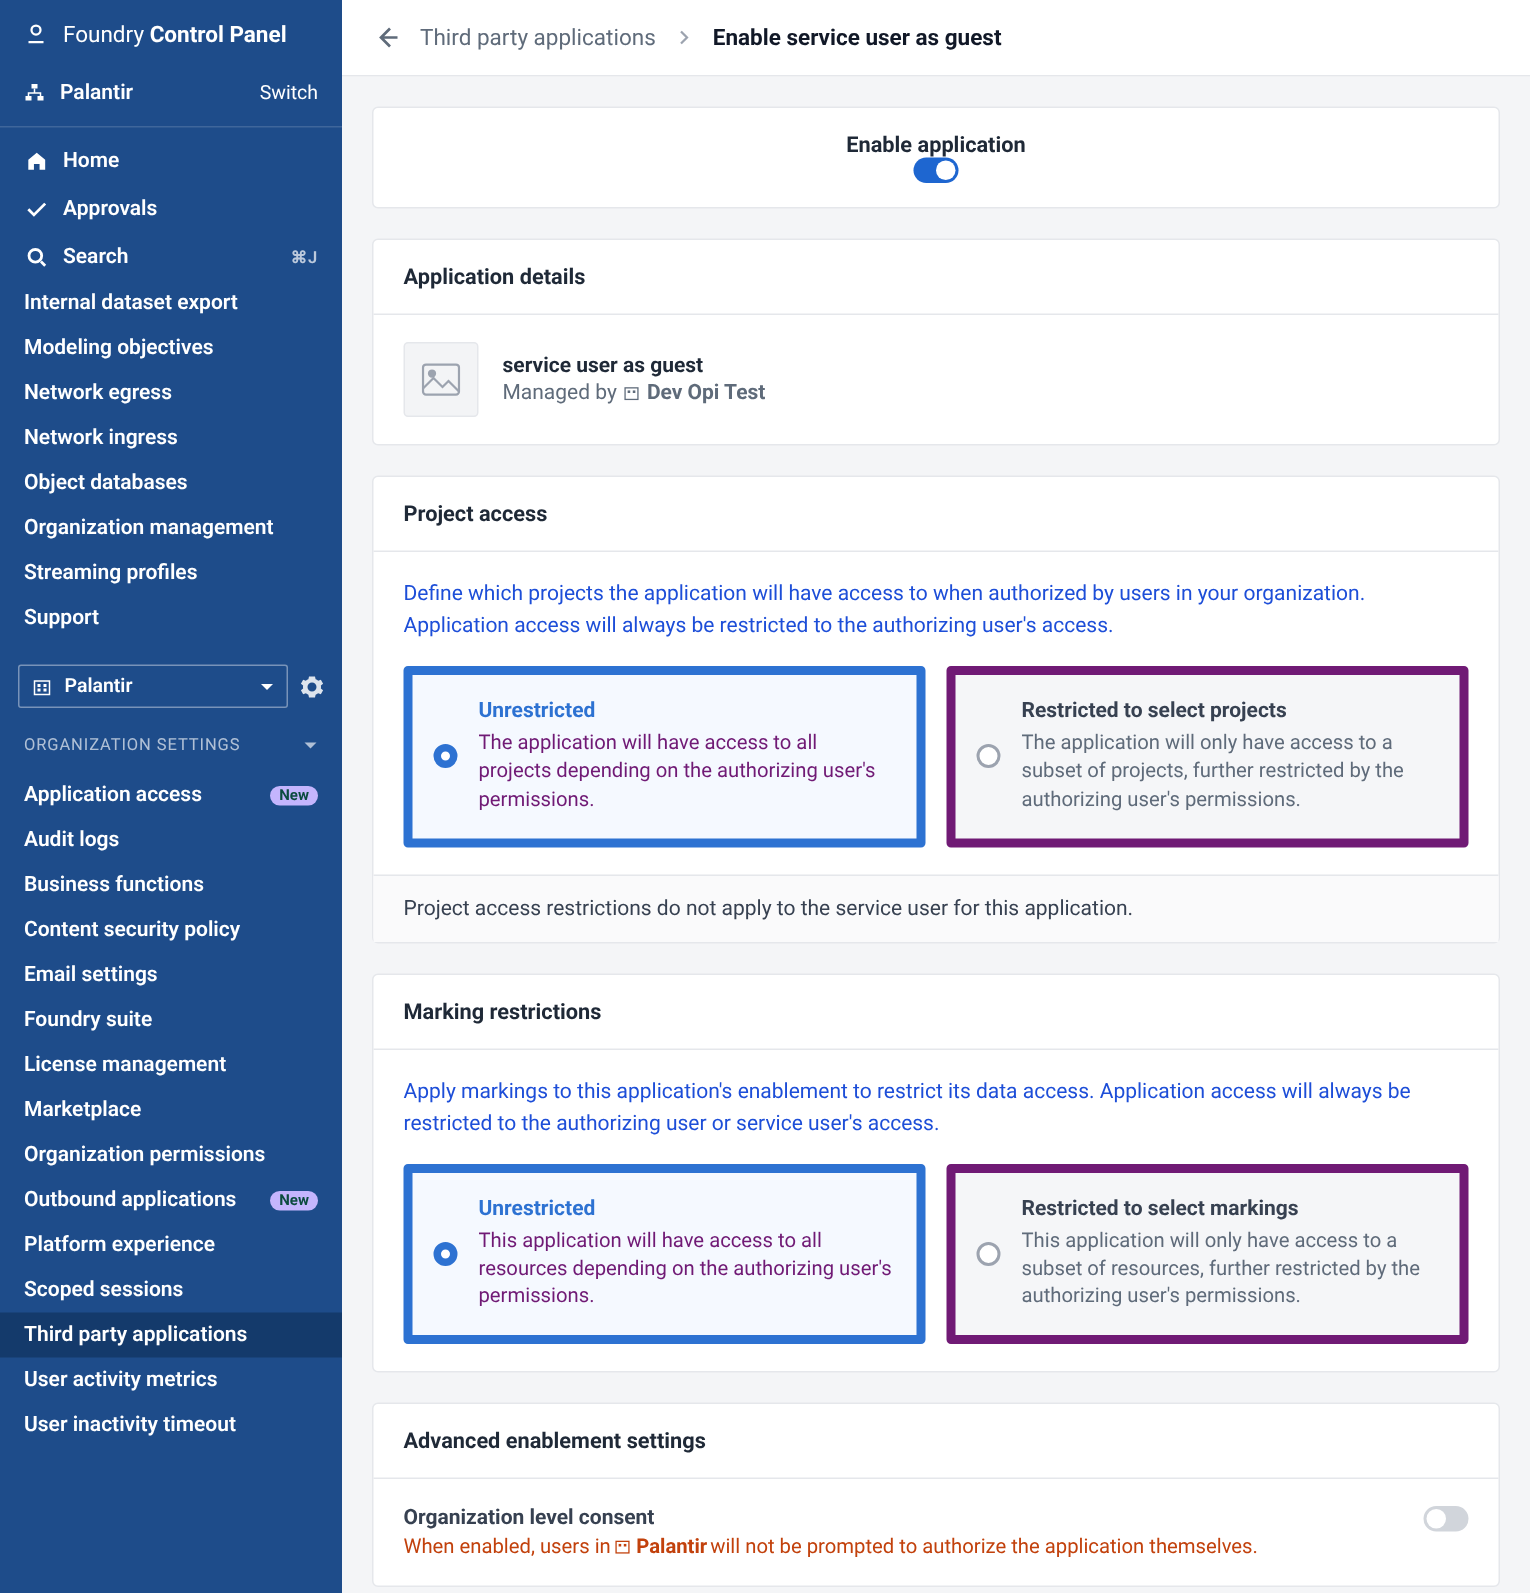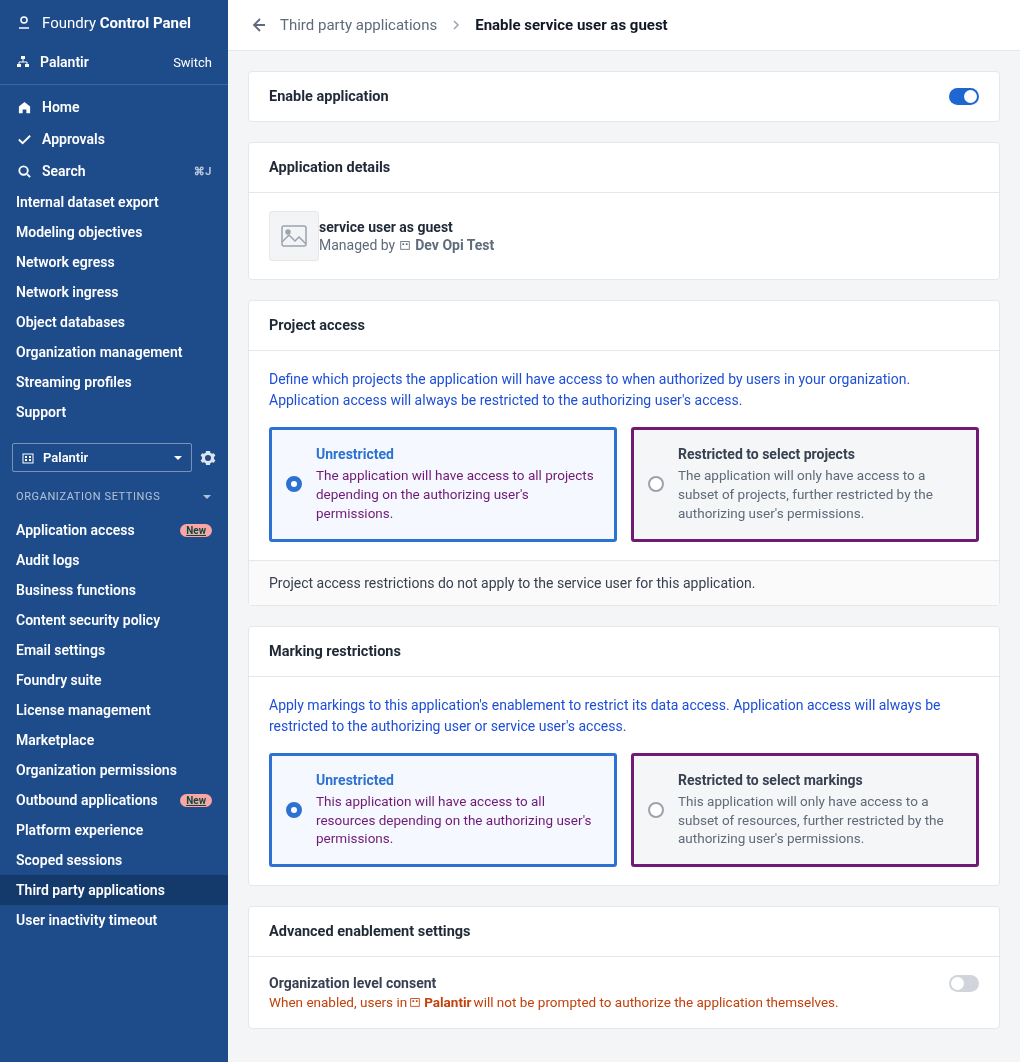--- a/index.html
+++ b/index.html
@@ -77,27 +77,26 @@
   padding: 10px 16px 6px;
   font-size: 11px;
   letter-spacing: 0.6px;
   font-weight: 400;
   color: rgba(255,255,255,0.65);
   display: flex;
   align-items: center;
   justify-content: space-between;
 }
 .badge-new {
-  background: #fca5a5;
+  background: #c4b5fd;
   color: #0B4B3F;
   font-size: 10px;
   font-weight: 700;
   padding: 1px 6px;
   border-radius: 8px;
-  text-decoration: underline;
 }
 
 .main { flex: 1; display: flex; flex-direction: column; overflow-y: auto; }
 .breadcrumb-bar {
   background: #fff;
   border-bottom: 1px solid #E5E7EB;
   padding: 16px 22px;
   display: flex;
   align-items: center;
   gap: 14px;
@@ -109,30 +108,30 @@
 .card { background: #fff; border: 1px solid #E5E7EB; border-radius: 4px; }
 .card-header {
   padding: 16px 20px;
   border-bottom: 1px solid #E5E7EB;
   font-weight: 700;
   font-size: 14.5px;
   display: flex;
   align-items: center;
   justify-content: space-between;
 }
-.card-header.no-border { border-bottom: none; }
+.card-header.no-border { border-bottom: none; flex-direction: column; }
 .card-body { padding: 18px 20px; font-size: 14px; color: #374151; }
 .card-footer {
   padding: 14px 20px;
   border-top: 1px solid #E5E7EB;
   background: #FAFAFB;
   font-size: 14px;
   color: #374151;
 }
-.app-detail-row { display: flex; align-items: center; padding: 18px 20px; }
+.app-detail-row { display: flex; align-items: center; gap: 16px; padding: 18px 20px; }
 .app-thumb {
   width: 50px; height: 50px;
   border: 1px solid #E5E7EB;
   border-radius: 3px;
   background: #F3F4F6;
   display: flex; align-items: center; justify-content: center;
   color: #9CA3AF;
 }
 .app-title { font-weight: 700; margin-bottom: 2px; }
 .app-managed { color: #5F6B7A; font-size: 14px; display: flex; align-items: center; gap: 4px; }
@@ -148,21 +147,21 @@
 .toggle .knob {
   position: absolute; top: 2px; width: 13px; height: 13px;
   background: #fff; border-radius: 50%;
 }
 .toggle.on .knob { right: 2px; }
 .toggle.off .knob { left: 2px; }
 
 .option-grid { display: flex; gap: 14px; margin-top: 16px; }
 .option-card {
   flex: 1;
-  border: 3px solid #701a75;
+  border: 6px solid #701a75;
   border-radius: 3px;
   padding: 16px 16px 16px 44px;
   position: relative;
   cursor: pointer;
   background: #fff;
 }
 .option-card.disabled { background: #F5F6F8; }
 .option-card.selected { border-color: #2D72D2; background: #F5F9FF; }
 .option-card .opt-radio {
   position: absolute;
@@ -347,20 +346,23 @@
         <span class="badge-new">New</span>
       </div>
     <div class="nav-item no-icon dense">
         <span>Platform experience</span>
       </div>
     <div class="nav-item no-icon dense">
         <span>Scoped sessions</span>
       </div>
     <div class="nav-item no-icon dense active">
         <span>Third party applications</span>
+      </div>
+    <div class="nav-item no-icon dense">
+        <span>User activity metrics</span>
       </div>
     <div class="nav-item no-icon dense">
         <span>User inactivity timeout</span>
       </div>
   </div>
 
 </div>
 
 <div class="main">
 

